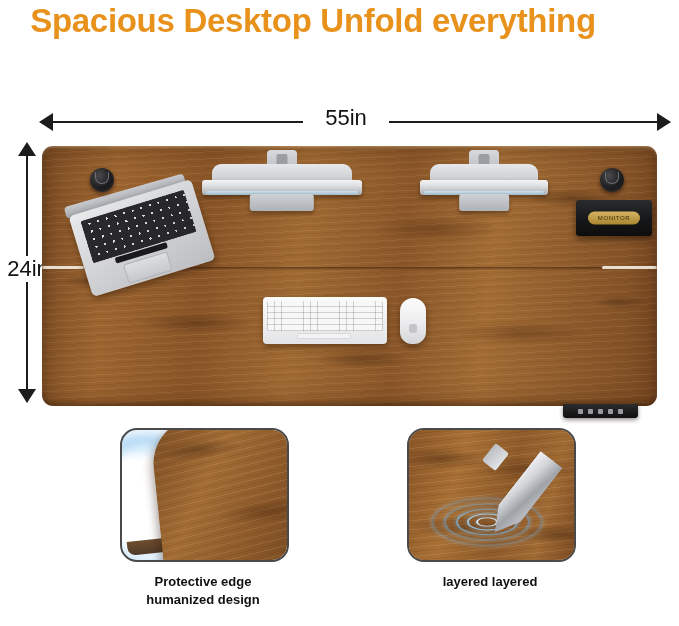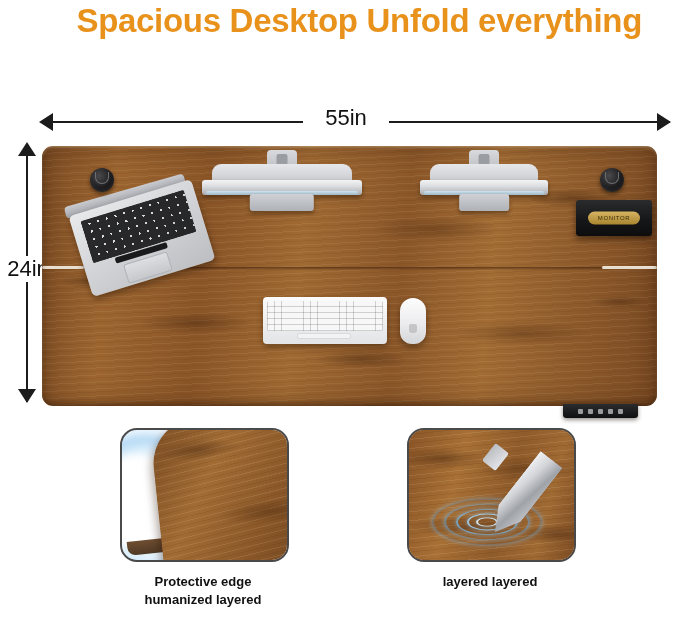--- a/index.html
+++ b/index.html
@@ -15,27 +15,26 @@
     font-family: "Liberation Sans", sans-serif;
     -webkit-font-smoothing: antialiased;
   }
 
   
   .title {
     position: absolute;
     left: 0;
     top: 2px;
     width: 626px;
-    text-align: right;
+    text-align: center;
     font-size: 33px;
     font-weight: bold;
     letter-spacing: -0.3px;
     color: #E8921C;
     white-space: nowrap;
-    padding-left: 16px;
   }
 
   
   .dim-h-line {
     position: absolute;
     left: 42px;
     top: 121px;
     width: 628px;
     height: 2px;
     background: #1c1c1c;
@@ -649,17 +648,17 @@
   <div class="ripple r4"></div>
   <div class="ripple r3"></div>
   <div class="ripple r2"></div>
   <div class="ripple r1"></div>
   <div class="blade"></div>
   <div class="blade-notch"></div>
 </div>
 
 <div class="caption left">
   <span>Protective edge</span>
-  <span class="l2">humanized layered</span>
+  <span class="l2">humanized design</span>
 </div>
 <div class="caption right">
   <span class="l2">layered layered</span>
 </div>
 
 </body></html>

